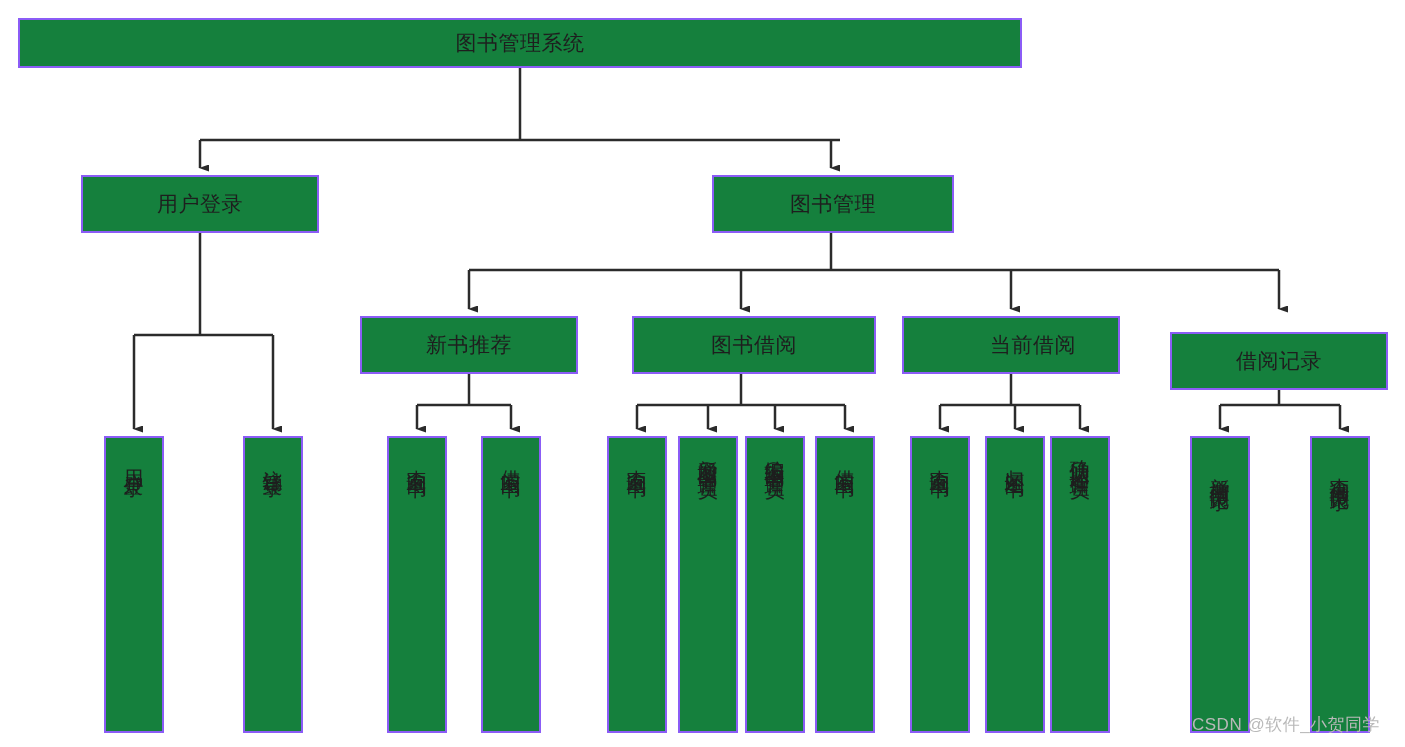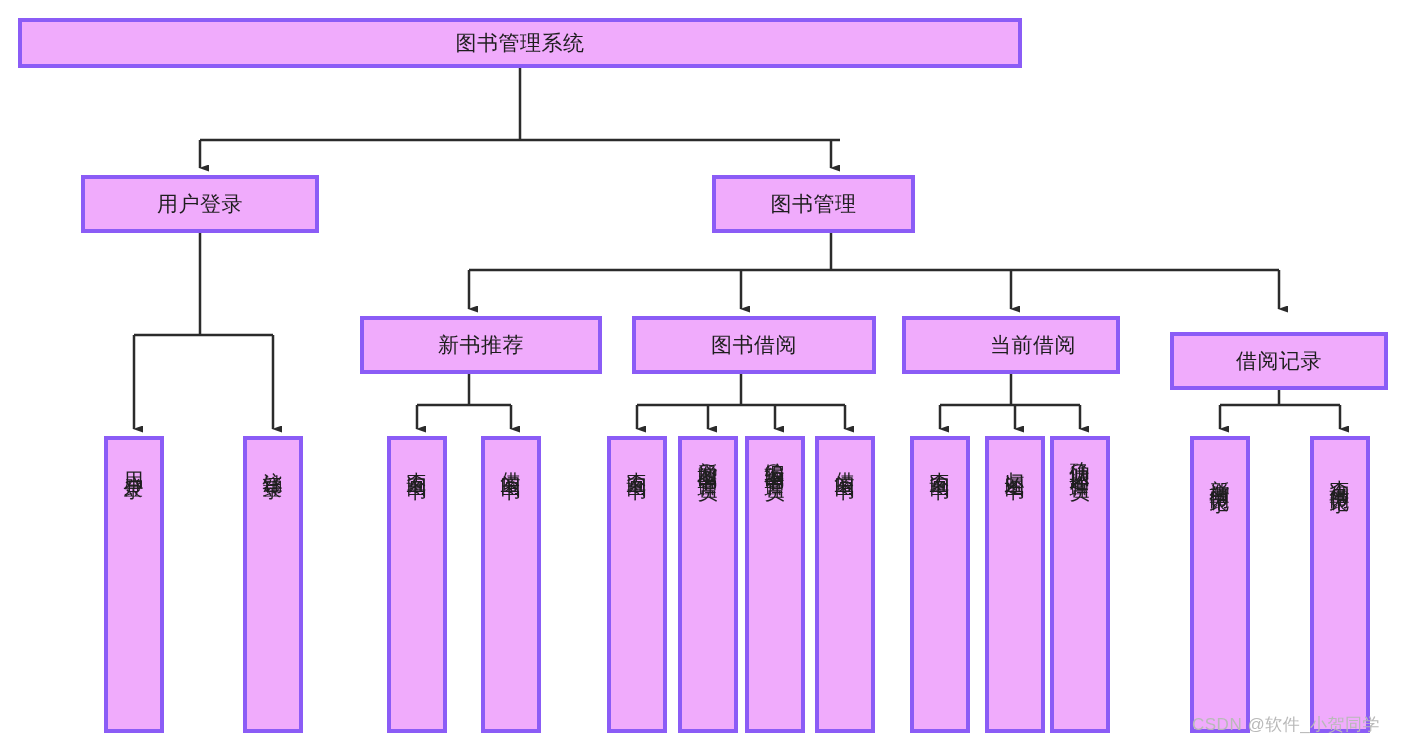--- a/index.html
+++ b/index.html
@@ -23,22 +23,22 @@
     position: absolute;
     left: 0;
     top: 0;
     width: 1405px;
     height: 747px;
     display: block;
   }
   .node-box {
     position: absolute;
     box-sizing: border-box;
-    border: 4px solid #8b5cf6;
-    background: #f0abfc;
+    border: 2px solid #8b5cf6;
+    background: #15803d;
     display: flex;
     align-items: center;
     justify-content: center;
     color: #1a1a1a;
   }
   .node-label {
     font-size: 21px;
     line-height: 1.15;
     letter-spacing: 0.5px;
     white-space: nowrap;
@@ -121,25 +121,25 @@
     </g>
   </svg>
 
   <div class="node-box" style="left:18px; top:18px; width:1004px; height:50px;">
     <span class="node-label">图书管理系统</span>
   </div>
 
   <div class="node-box" style="left:81px; top:175px; width:238px; height:58px;">
     <span class="node-label">用户登录</span>
   </div>
-  <div class="node-box" style="left:712px; top:175px; width:203px; height:58px;">
+  <div class="node-box" style="left:712px; top:175px; width:242px; height:58px;">
     <span class="node-label">图书管理</span>
   </div>
 
-  <div class="node-box" style="left:360px; top:316px; width:242px; height:58px;">
+  <div class="node-box" style="left:360px; top:316px; width:218px; height:58px;">
     <span class="node-label">新书推荐</span>
   </div>
   <div class="node-box" style="left:632px; top:316px; width:244px; height:58px;">
     <span class="node-label">图书借阅</span>
   </div>
   <div class="node-box" style="left:902px; top:316px; width:218px; height:58px;padding-left:44px;">
     <span class="node-label">当前借阅</span>
   </div>
   <div class="node-box" style="left:1170px; top:332px; width:218px; height:58px;">
     <span class="node-label">借阅记录</span>

